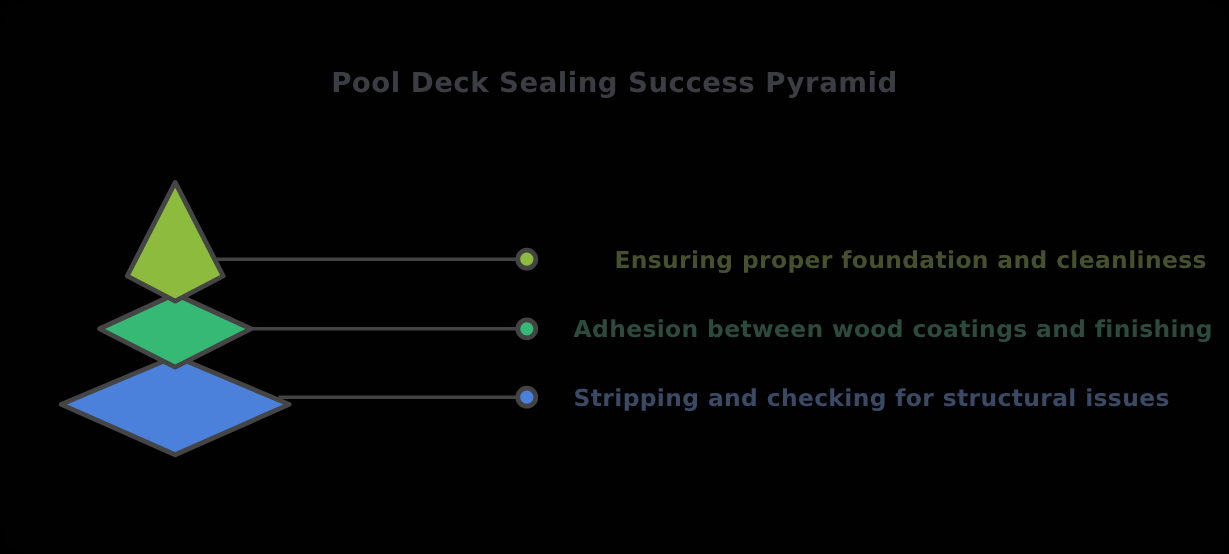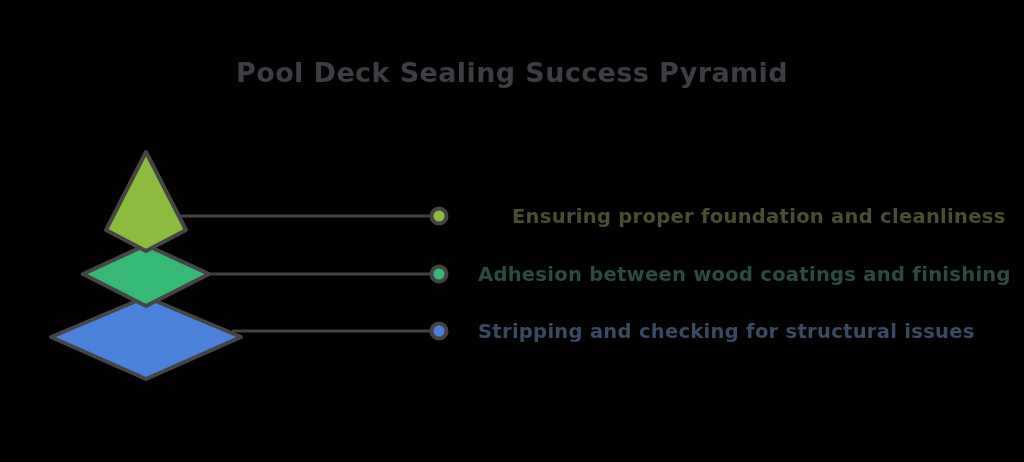--- a/index.html
+++ b/index.html
@@ -18,21 +18,21 @@
     background: #010101;
     border-radius: 24px;
     overflow: hidden;
   }
   .title {
     position: absolute;
     top: 57px;
     left: 0;
     width: 1024px;
     text-align: center;
-    font-size: 27px;
+    font-size: 23px;
     font-weight: bold;
     letter-spacing: 0.4px;
     color: #3c3c43;
   }
   .pyramid-svg {
     position: absolute;
     left: 0;
     top: 0;
   }
   .level-label {

